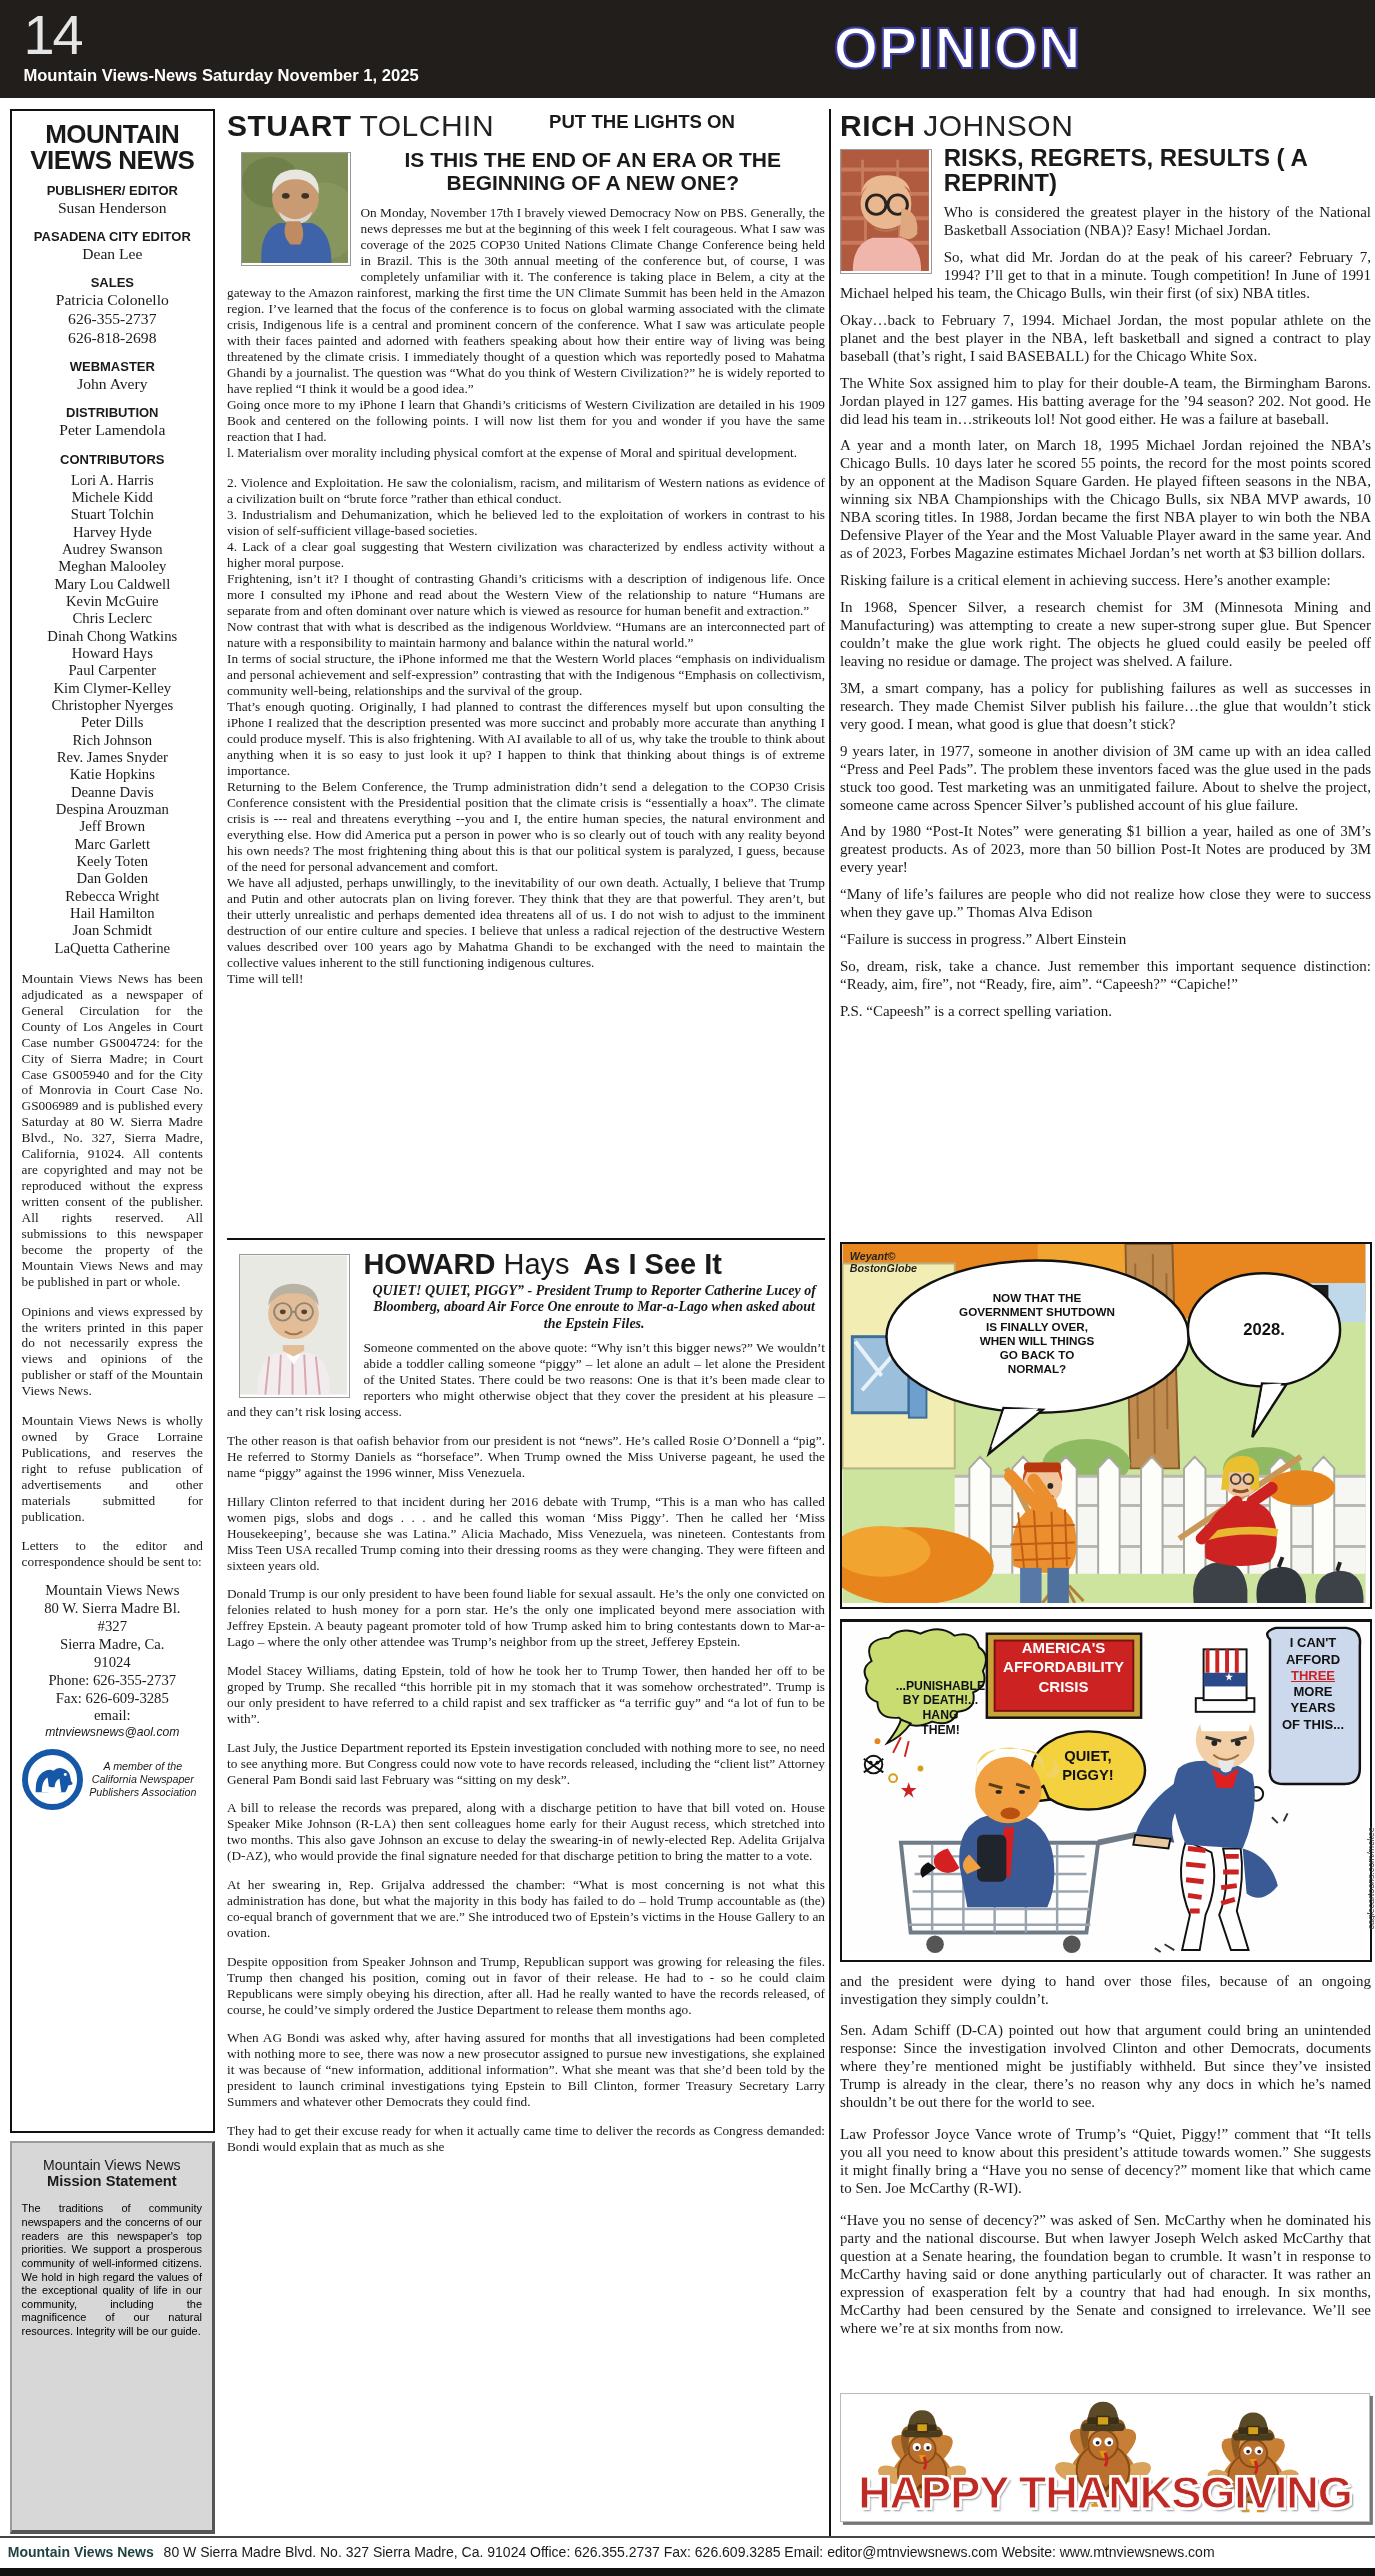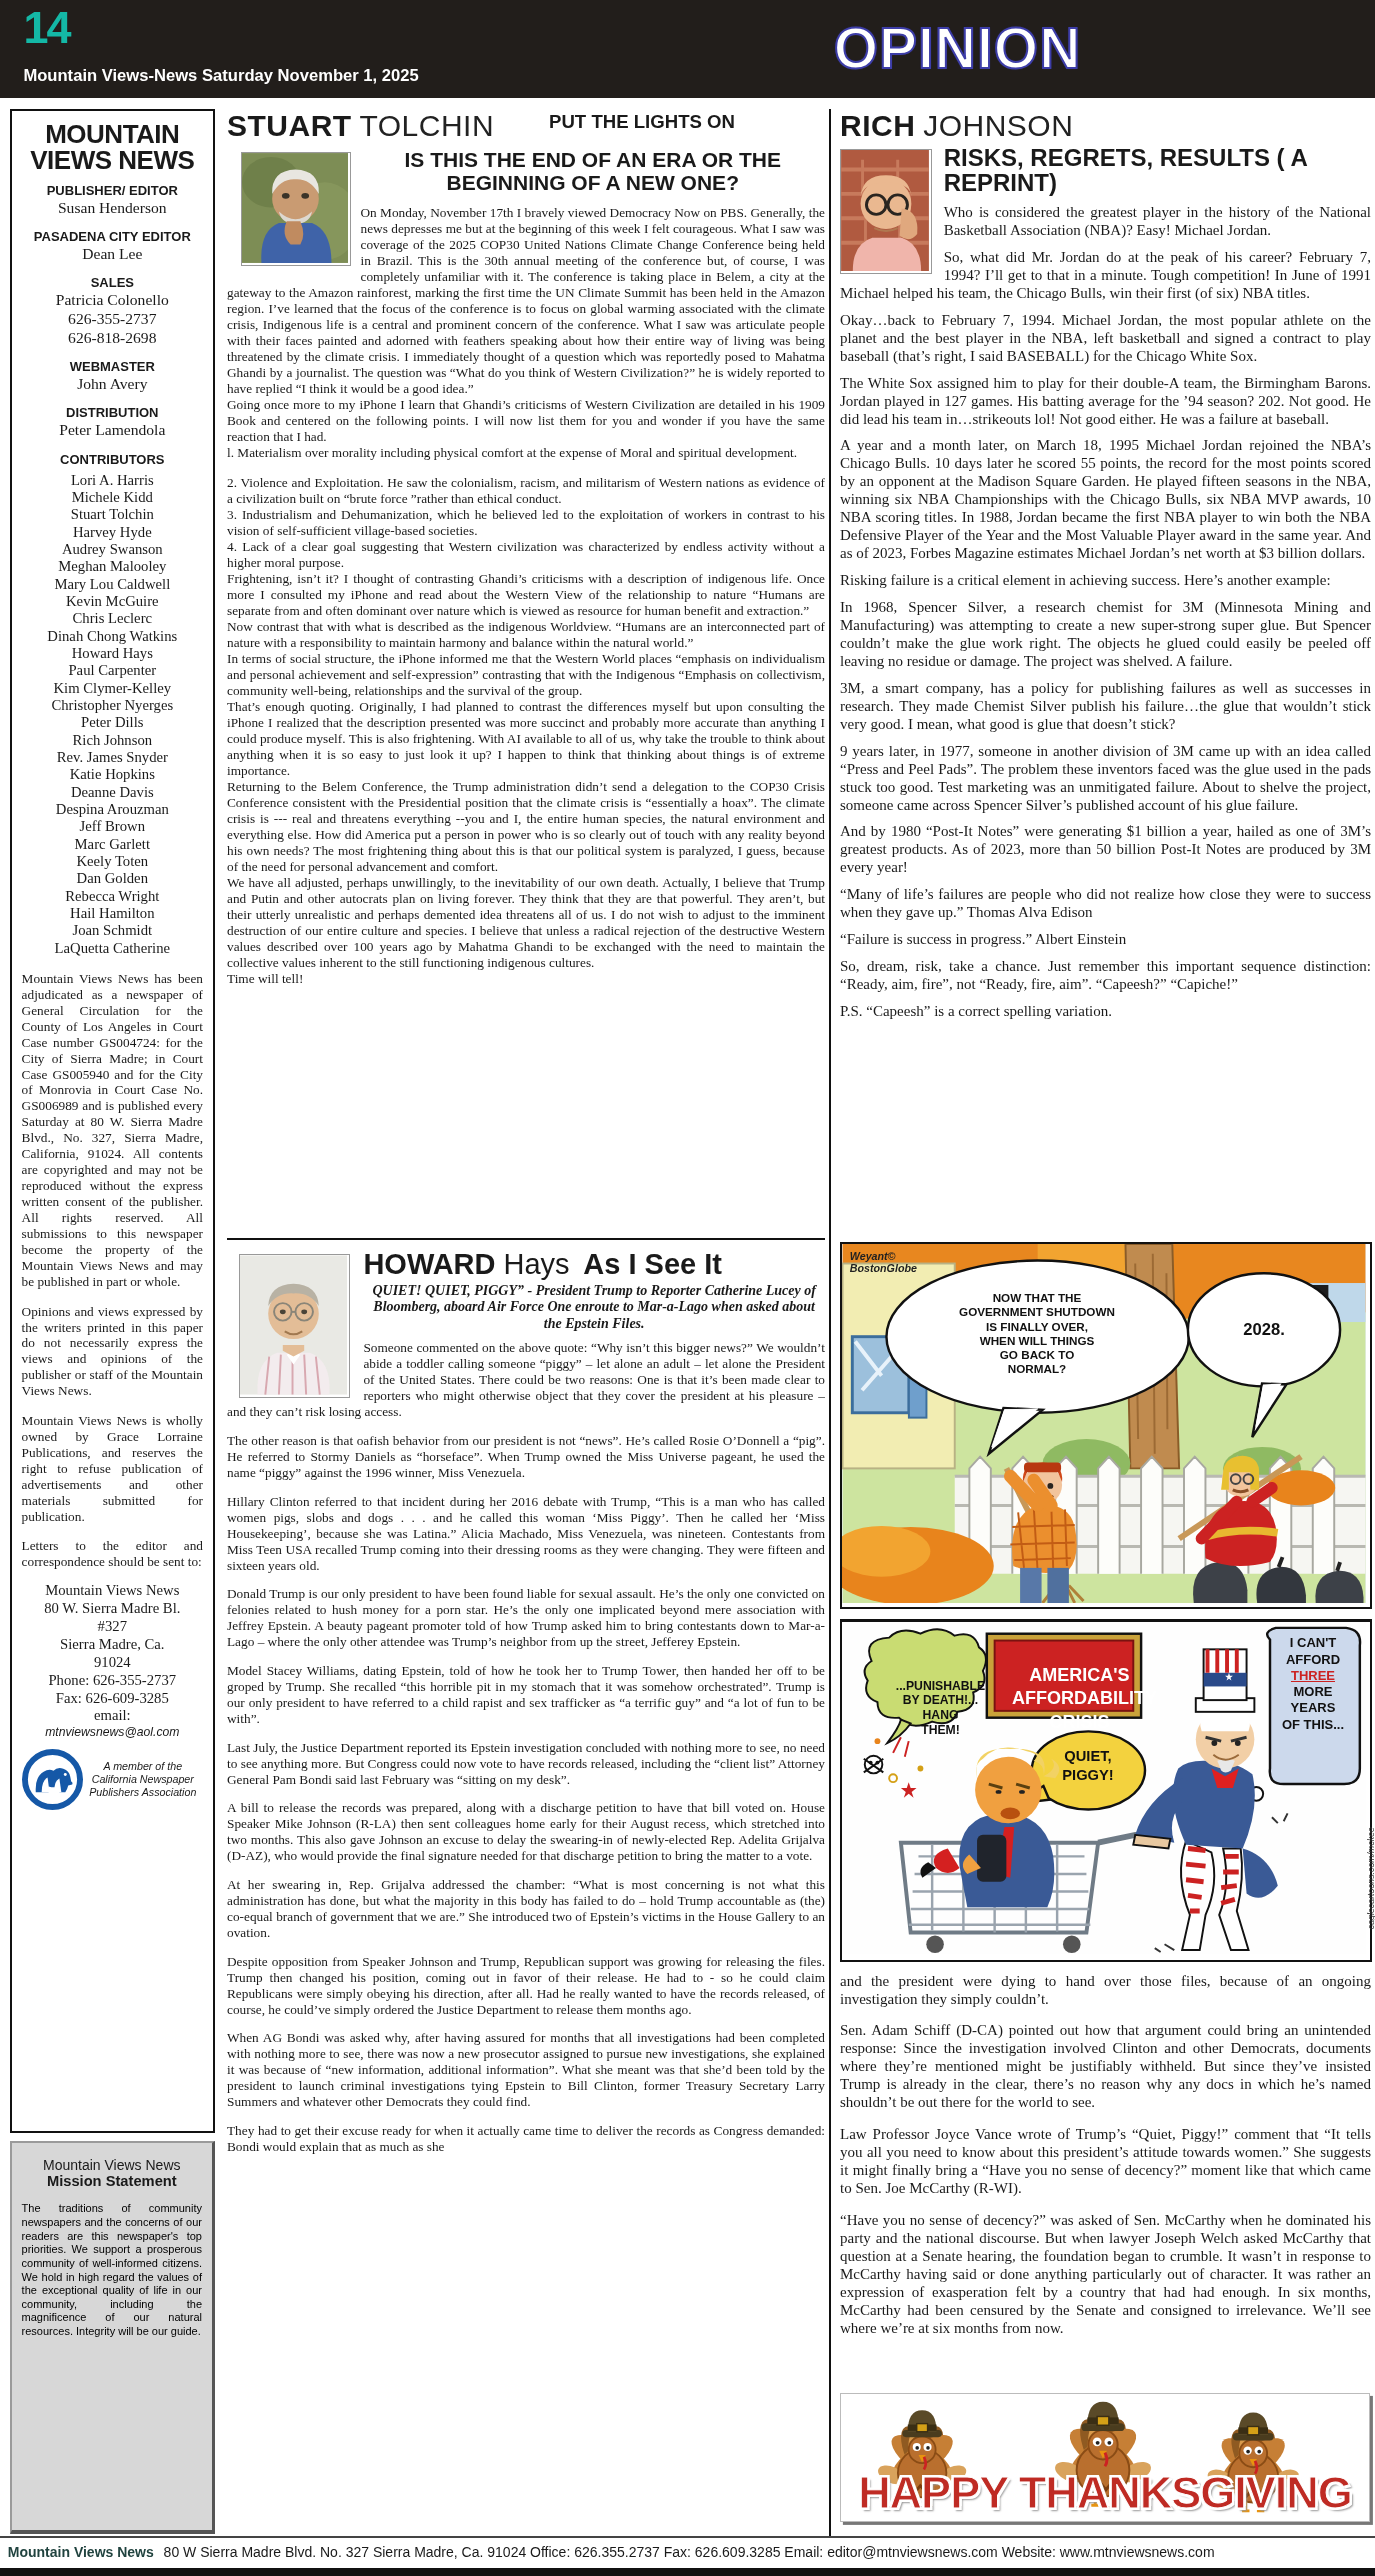--- a/index.html
+++ b/index.html
@@ -1,21 +1,21 @@
 <!DOCTYPE html>
 <html><head>
 <meta charset="utf-8">
 <style>
   html,body{margin:0;padding:0;background:#e8e8e8;}
   .page{position:relative;width:1375px;height:2576px;background:#fff;margin:0 auto;overflow:hidden;
         font-family:"Liberation Serif",serif;color:#1a1a1a;}
   
   .masthead-bar{position:absolute;left:0;top:0;width:1375px;height:98px;background:#221e1b;}
-  .page-num{position:absolute;left:23.4px;top:2px;color:#14b8a6;font-family:"Liberation Sans",sans-serif;
-            font-weight:bold;font-size:45px;letter-spacing:-2px;}
+  .page-num{position:absolute;left:23.4px;top:2px;color:#e5e5e5;font-family:"Liberation Sans",sans-serif;
+            font-weight:normal;font-size:56px;letter-spacing:-2px;}
   .masthead-line{position:absolute;left:23.4px;top:66px;color:#fff;font-family:"Liberation Sans",sans-serif;
             font-weight:bold;font-size:16.6px;}
   .opinion-title{position:absolute;left:684px;top:15px;width:547px;text-align:center;color:#fff;
             font-family:"Liberation Sans",sans-serif;font-weight:bold;font-size:57px;letter-spacing:1px;
             -webkit-text-stroke:2px #3d3da8;text-shadow:0 0 2px #3d3da8;}
   
   .sidebar{position:absolute;left:9.8px;top:109px;width:205px;height:2024px;border:2.9px solid #111;
            box-sizing:border-box;padding:9.8px 9.8px 0 9.8px;overflow:hidden;text-align:center;}
   .sb-title{font-family:"Liberation Sans",sans-serif;font-weight:bold;font-size:26px;line-height:1.02;
             letter-spacing:-0.5px;margin-bottom:9.8px;}
@@ -467,21 +467,21 @@
           <path d="M384 142 Q394 138 402 142 L398 152 Q392 156 388 152 Z" fill="#e8e8e8"></path>
           <path d="M380 136 Q392 146 406 136" stroke="#9a6a3a" stroke-width="2" fill="none"></path>
           <path d="M378 150 L392 158 L406 150 L400 170 L384 170 Z" fill="#e02020"></path>
         </g>
         <path d="M440 200 L446 206 M456 196 L452 204 M330 330 L340 336 M320 334 L326 338" stroke="#333" stroke-width="2"></path>
       </svg>
       <div class="bubble-text" style="left:42px;top:29px;width:113px;font-size:12.2px;line-height:1.2;margin-top:28px;">...PUNISHABLE
 BY DEATH!...
 HANG
 THEM!</div>
-      <div class="bubble-text" style="left:154px;top:42px;width:135px;font-size:18px;line-height:1.3;color:#fff;padding-left:16px;">AMERICA'S
+      <div class="bubble-text" style="left:154px;top:16px;width:135px;font-size:15px;line-height:1.3;color:#fff;">AMERICA'S
 AFFORDABILITY
 CRISIS</div>
       <div class="bubble-text" style="left:193px;top:125px;width:106px;font-size:14.7px;line-height:1.3;">QUIET,
 PIGGY!</div>
       <div class="bubble-text" style="left:428px;top:13.7px;width:86px;font-size:13px;line-height:1.25;"><span>I CAN'T
 AFFORD</span><br><span style="color:#cc2222;text-decoration:underline;">THREE</span><br><span>MORE
 YEARS
 OF THIS...</span></div>
       <div class="c-sig" style="right:3.9px;top:205px;font-size:8.8px;transform:rotate(-90deg);transform-origin:right top;">caglecartoons.com/mckee</div>
     </div>

